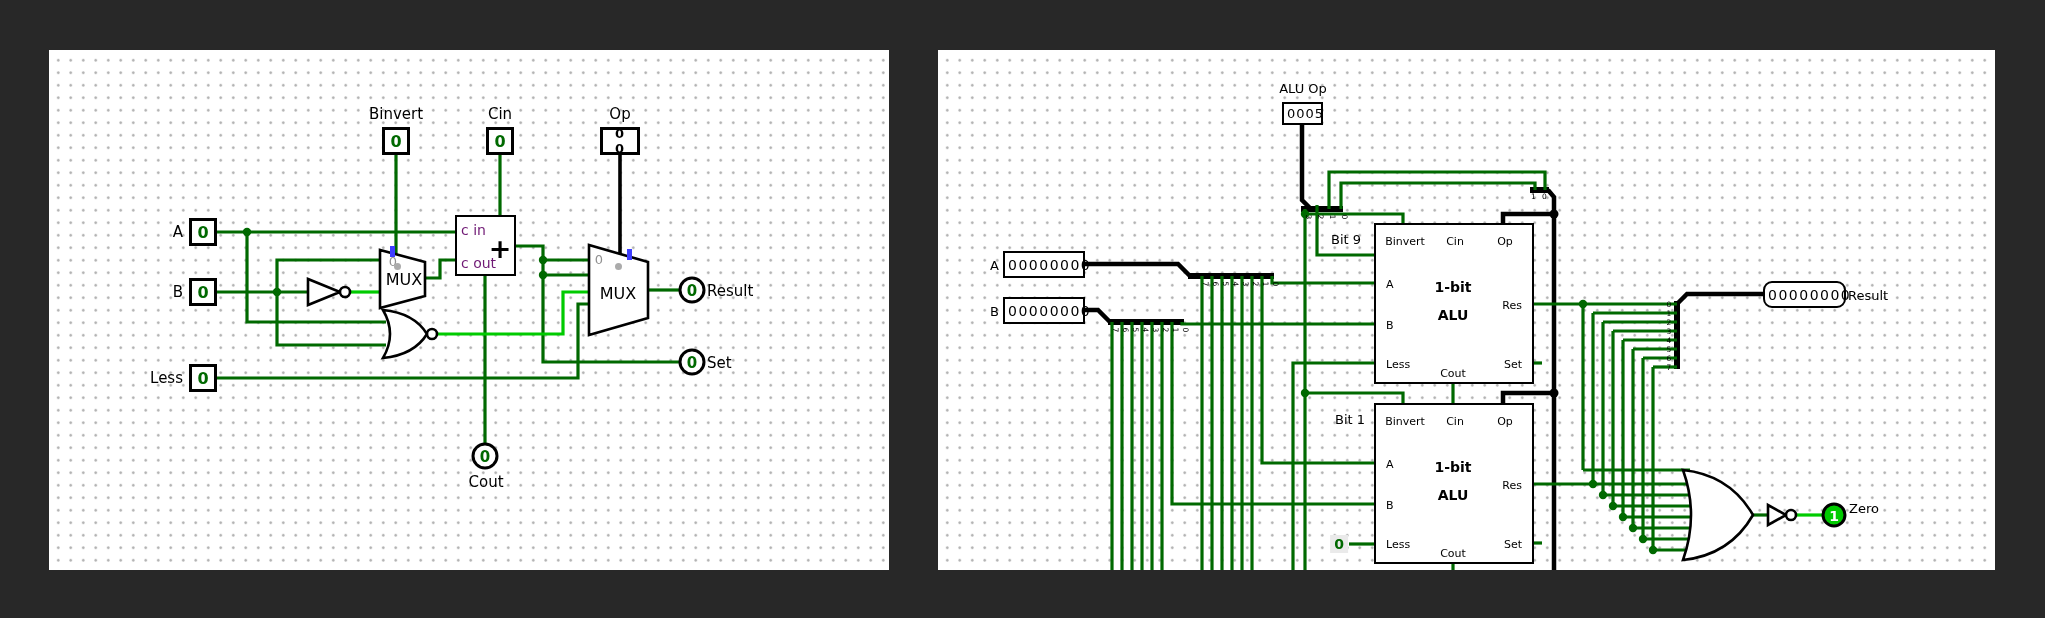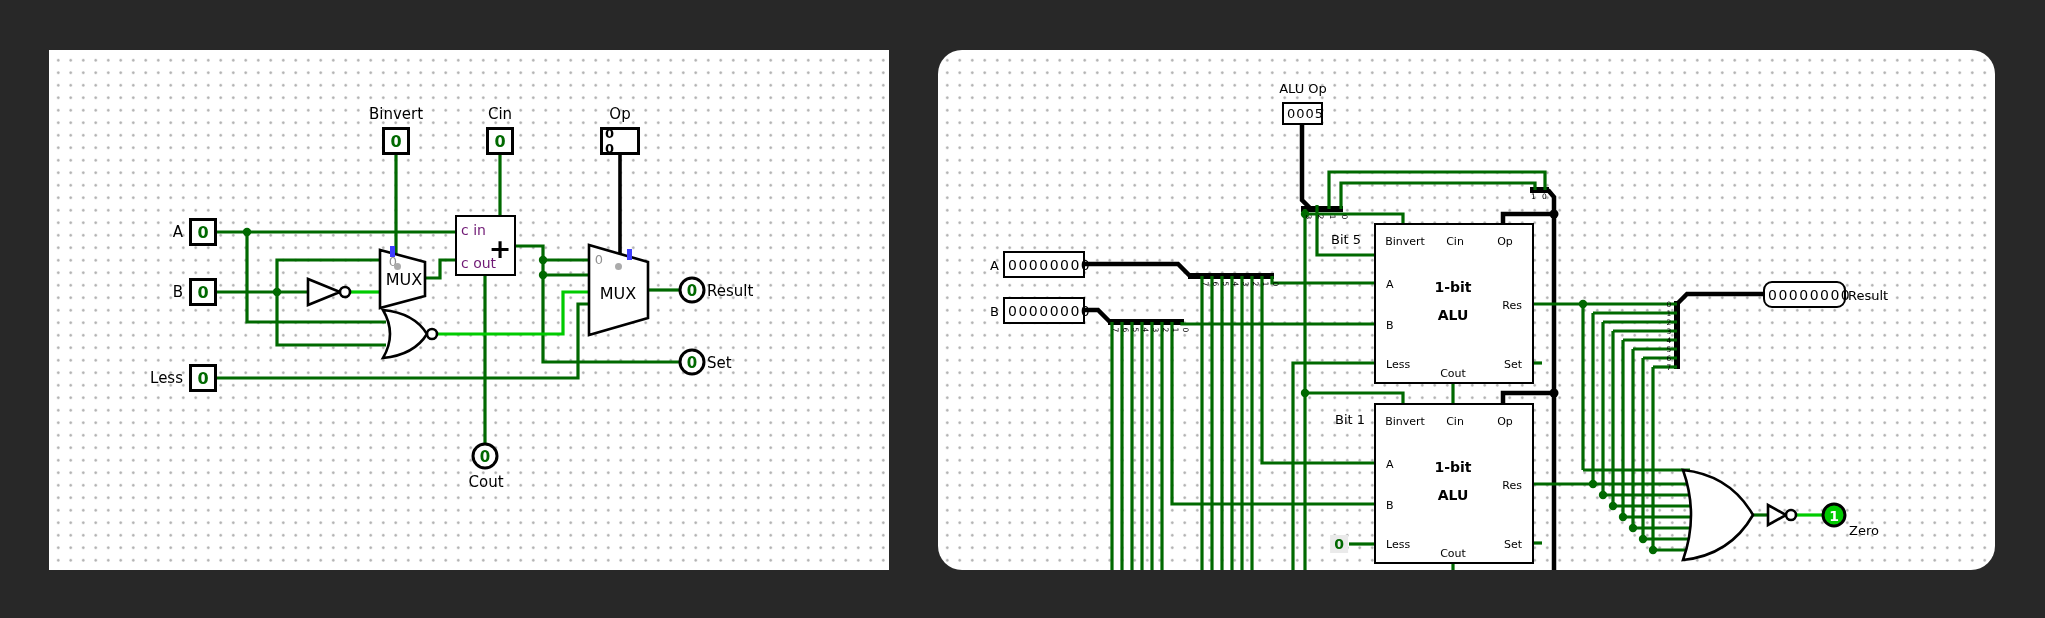--- a/index.html
+++ b/index.html
@@ -16,21 +16,21 @@
   .lbl-sm{font-size:13px;color:#000;}
   .plabel{font-size:11px;color:#000;}
   .muted{color:#701a75;}
   .tiny{font-size:7.5px;color:#000;}
   .tiny-rot{font-size:7.5px;color:#000;transform:translate(-50%,-50%) rotate(90deg);}
   .pin-sq{width:28px;height:28px;border:3px solid #000;background:#fff;box-sizing:border-box;
           display:flex;align-items:center;justify-content:center;
           font-weight:bold;font-size:16px;color:#006900;}
   .pin-op2{width:40px;height:28px;border:3px solid #000;background:#fff;box-sizing:border-box;
           display:flex;align-items:center;justify-content:center;
-          font-weight:bold;font-size:13px;color:#000;letter-spacing:4px;padding-left:2px;}
+          font-weight:bold;font-size:13px;color:#000;letter-spacing:4px;padding-left:12px;}
   .pin-circle{width:27px;height:27px;border-radius:50%;border:3.5px solid #000;background:#fff;
           box-sizing:border-box;display:flex;align-items:center;justify-content:center;
           font-weight:bold;font-size:15px;color:#006900;transform:translate(-50%,-50%);}
   .pin-wide{height:27px;border:2.5px solid #000;background:#fff;box-sizing:border-box;
           display:flex;align-items:center;font-size:14px;color:#000;letter-spacing:1.5px;
           padding:0 3px;font-weight:500;}
   .pin-wide.rounded{border-radius:9px;}
   .zero-pin{width:25px;height:25px;border-radius:50%;border:3px solid #000;background:#00CB00;
           box-sizing:border-box;display:flex;align-items:center;justify-content:center;
           font-weight:bold;font-size:14px;color:#fff;transform:translate(-50%,-50%);}
@@ -150,21 +150,21 @@
     <div class="abs pin-circle" style="left:643px;top:312px">
         <span>0</span>
       </div>
     <span class="abs ctr-l lbl" style="left:658px;top:313px">Set</span>
     <div class="abs pin-circle" style="left:436px;top:406px">
         <span>0</span>
       </div>
     <span class="abs ctr lbl" style="left:437px;top:432px">Cout</span>
   </div>
 
-  <div class="canvas" style="left:938px;width:1057px;border-radius:24px;">
+  <div class="canvas" style="left:938px;width:1057px;">
     <svg width="1057" height="520">
 
       <g stroke="#000" stroke-width="4.5" fill="none">
         <path d="M364,64 V150 L372,158"></path>
         <path d="M147,214 H240 L252,226"></path>
         <path d="M147,260 H160 L172,272"></path>
         <path d="M610,140 L616,147 V520"></path>
         <path d="M616,164 H565 V173"></path>
         <path d="M616,343 H565 V353"></path>
         <path d="M739,254 L749,244 H825"></path>
@@ -303,21 +303,21 @@
     <span class="abs tiny-rot" style="left:197px;top:280px">5</span>
     <span class="abs tiny-rot" style="left:207px;top:280px">4</span>
     <span class="abs tiny-rot" style="left:217px;top:280px">3</span>
     <span class="abs tiny-rot" style="left:227px;top:280px">2</span>
     <span class="abs tiny-rot" style="left:237px;top:280px">1</span>
     <span class="abs tiny-rot" style="left:247px;top:280px">0</span>
 
     <span class="abs tiny" style="left:593px;top:142px">1</span>
     <span class="abs tiny" style="left:604px;top:142px">0</span>
 
-    <span class="abs ctr lbl-sm" style="left:408px;top:189px">Bit 5</span>
+    <span class="abs ctr lbl-sm" style="left:408px;top:189px">Bit 9</span>
     <div class="abs alu-block" style="left:436px;top:173px;width:160px;height:161px">
       <span class="abs ctr plabel" style="left:29px;top:16px">Binvert</span>
       <span class="abs ctr plabel" style="left:79px;top:16px">Cin</span>
       <span class="abs ctr plabel" style="left:129px;top:16px">Op</span>
       <span class="abs ctr-l plabel" style="left:10px;top:59px">A</span>
       <span class="abs ctr-l plabel" style="left:10px;top:100px">B</span>
       <span class="abs ctr-l plabel" style="left:10px;top:139px">Less</span>
       <span class="abs ctr-r plabel" style="left:146px;top:80px">Res</span>
       <span class="abs ctr-r plabel" style="left:146px;top:139px">Set</span>
       <span class="abs ctr plabel" style="left:77px;top:148px">Cout</span>
@@ -352,16 +352,16 @@
     <span class="abs ctr tiny" style="left:731px;top:317px">7</span>
 
     <div class="abs pin-wide rounded" style="left:825px;top:231px;width:83px">
         <span>00000000</span>
       </div>
     <span class="abs ctr-l lbl-sm" style="left:910px;top:245px">Result</span>
 
     <div class="abs zero-pin" style="left:896px;top:465px">
         <span>1</span>
       </div>
-    <span class="abs ctr-l lbl-sm" style="left:911px;top:480px">Zero</span>
+    <span class="abs ctr-l lbl-sm" style="left:911px;top:458px">Zero</span>
   </div>
 
 </div>
 
 </body></html>

